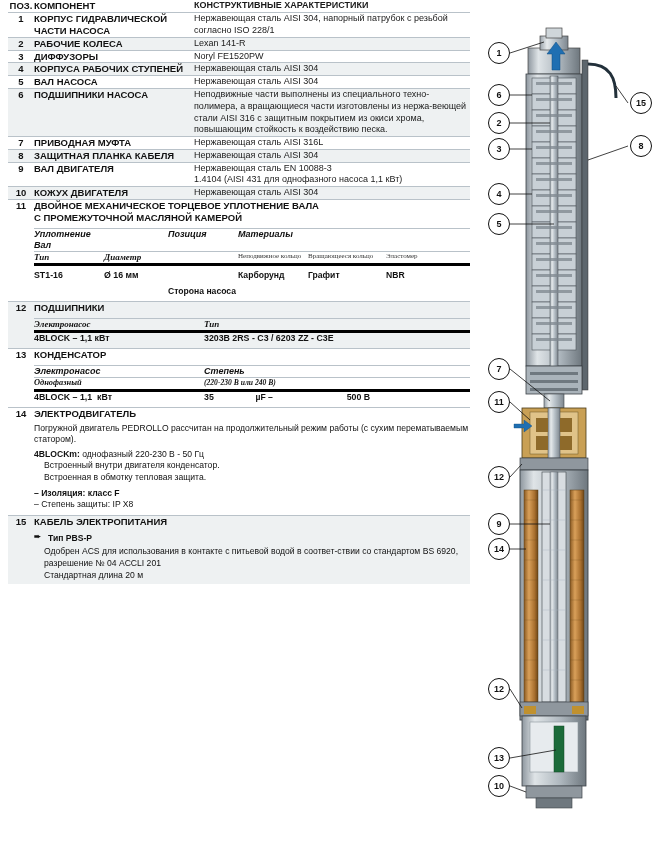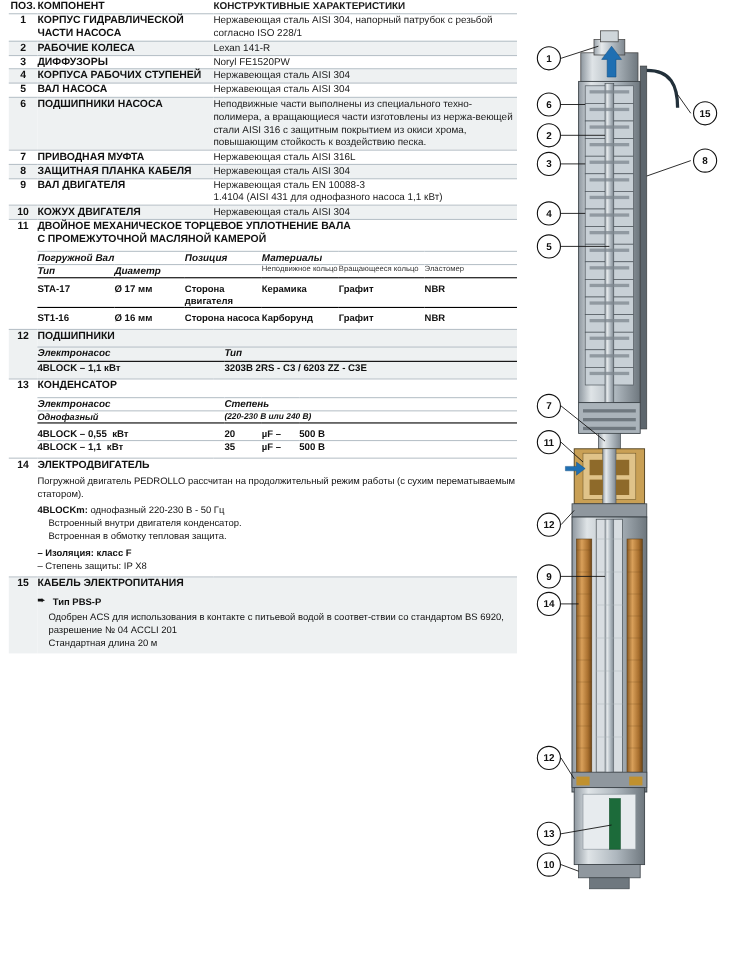--- a/index.html
+++ b/index.html
@@ -47,21 +47,21 @@
   .shade { background:#eef1f2; }
   .b { font-weight:bold; }
 
   
   .inner { width:100%; border-collapse:collapse; margin-top:4px; }
   .inner td, .inner th { padding:2px 4px 2px 0; text-align:left; vertical-align:bottom; }
   .inner .hcol { font-style:italic; font-weight:bold; font-size:9px; }
   .inner .small { font-size:7px; font-weight:normal; font-style:normal; color:#333; }
   .inner .cell { font-size:8.6px; }
   .inner .cellb { font-size:8.8px; font-weight:bold; }
-  .lineunder td { border-bottom:1px solid #000000; }
+  .lineunder td { border-bottom:3px solid #000000;font-family:Liberation Serif, serif; }
 
   .note { font-size:8.6px; line-height:1.35; }
   .indent { padding-left:10px; }
 
   .arrowitem { position:relative; padding-left:14px; }
   .arrowitem:before {
     content:"➨"; position:absolute; left:0; top:-1px; font-size:8px; color:#111;
   }
 
   
@@ -149,47 +149,37 @@
 
       <tr class="row">
         <td class="num">11</td>
         <td class="comp" colspan="2" style="width:auto">
           <div>ДВОЙНОЕ МЕХАНИЧЕСКОЕ ТОРЦЕВОЕ УПЛОТНЕНИЕ ВАЛА</div>
           <div>С ПРОМЕЖУТОЧНОЙ МАСЛЯНОЙ КАМЕРОЙ</div>
 
           <table class="inner">
             <tbody>
                   <tr>
-              <td class="hcol" style="width:70px">Погружной Вал</td>
+              <td class="hcol" style="width:70px">Уплотнение Вал</td>
               <td style="width:64px"></td>
               <td class="hcol" style="width:70px">Позиция</td>
               <td class="hcol" colspan="3">Материалы</td>
             </tr>
             <tr class="lineunder">
               <td class="hcol">Тип</td>
               <td class="hcol">Диаметр</td>
               <td></td>
               <td class="small" style="width:70px">Неподвижное кольцо</td>
               <td class="small" style="width:78px">Вращающееся кольцо</td>
               <td class="small">Эластомер</td>
             </tr>
-            <tr class="lineunder">
-              <td class="cellb" style="padding-top:4px">STA-17</td>
-              <td class="cellb" style="padding-top:4px">Ø 17 мм</td>
-              <td class="cell" style="padding-top:4px">
-                <span>Сторона двигателя</span>
-              </td>
-              <td class="cell" style="padding-top:4px">Керамика</td>
-              <td class="cell" style="padding-top:4px">Графит</td>
-              <td class="cell" style="padding-top:4px">NBR</td>
-            </tr>
             <tr>
               <td class="cellb" style="padding-top:4px">ST1-16</td>
               <td class="cellb" style="padding-top:4px">Ø 16 мм</td>
-              <td class="cell" style="padding-top:4px">Сторона насоса</td>
+              <td class="cell" style="padding-top:20px">Сторона насоса</td>
               <td class="cell" style="padding-top:4px">Карборунд</td>
               <td class="cell" style="padding-top:4px">Графит</td>
               <td class="cell" style="padding-top:4px">NBR</td>
             </tr>
           </tbody>
               </table>
           <div style="height:4px"></div>
         </td>
       </tr>
 
@@ -219,28 +209,20 @@
           <div>КОНДЕНСАТОР</div>
           <table class="inner">
             <tbody>
                   <tr>
               <td class="hcol" style="width:170px">Электронасос</td>
               <td class="hcol" colspan="3">Степень</td>
             </tr>
             <tr class="lineunder">
               <td class="hcol" style="font-size:8.4px">Однофазный</td>
               <td class="hcol" colspan="3" style="font-size:7.6px">(220-230 В или 240 В)</td>
-            </tr>
-            <tr>
-              <td class="cellb" style="padding-top:4px">
-                <span>4BLOCK – 0,55</span>&nbsp;&nbsp;<span>кВт</span>
-              </td>
-              <td class="cellb" style="padding-top:4px;width:34px">20</td>
-              <td class="cell" style="padding-top:4px;width:34px">µF –</td>
-              <td class="cellb" style="padding-top:4px">500 В</td>
             </tr>
             <tr>
               <td class="cellb">
                 <span>4BLOCK – 1,1</span>&nbsp;&nbsp;<span>кВт</span>
               </td>
               <td class="cellb">35</td>
               <td class="cell">µF –</td>
               <td class="cellb">500 В</td>
             </tr>
           </tbody>

